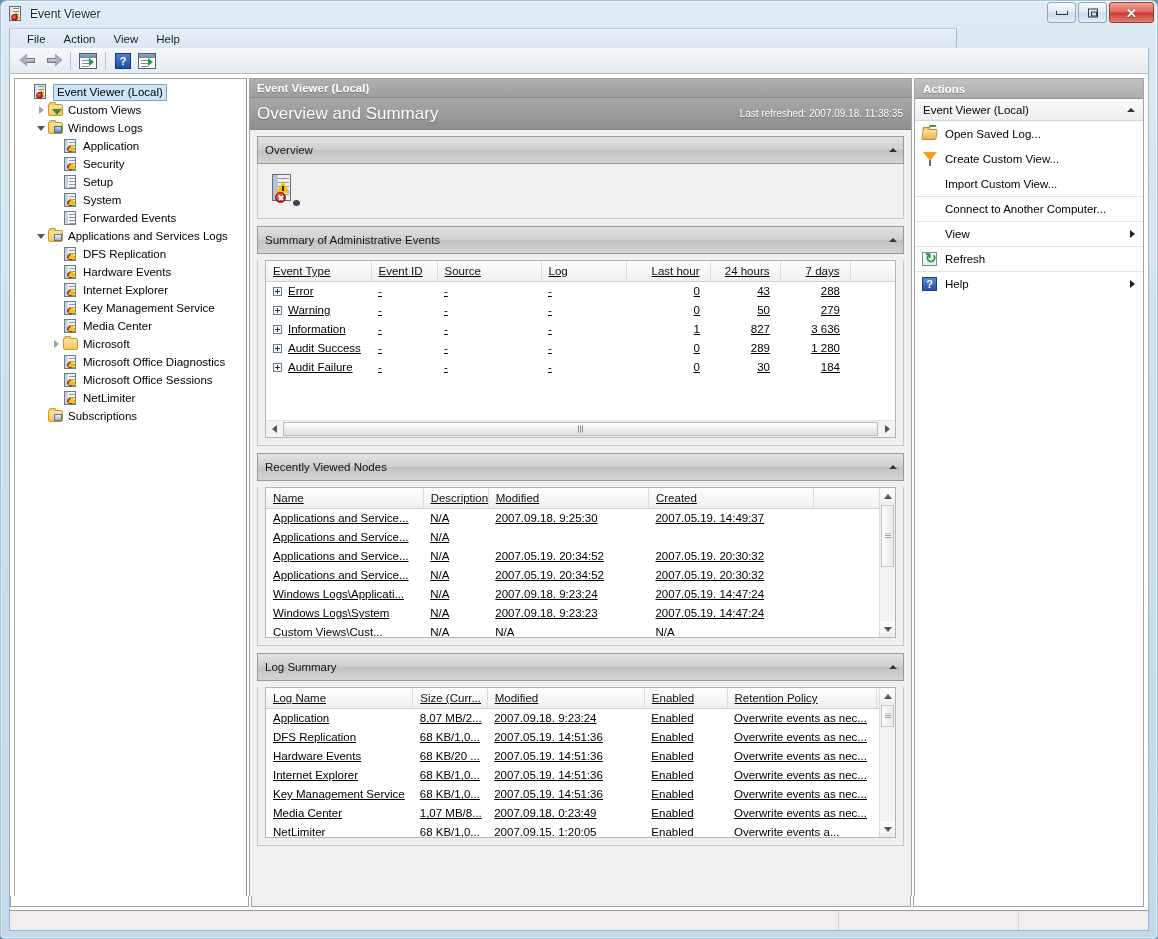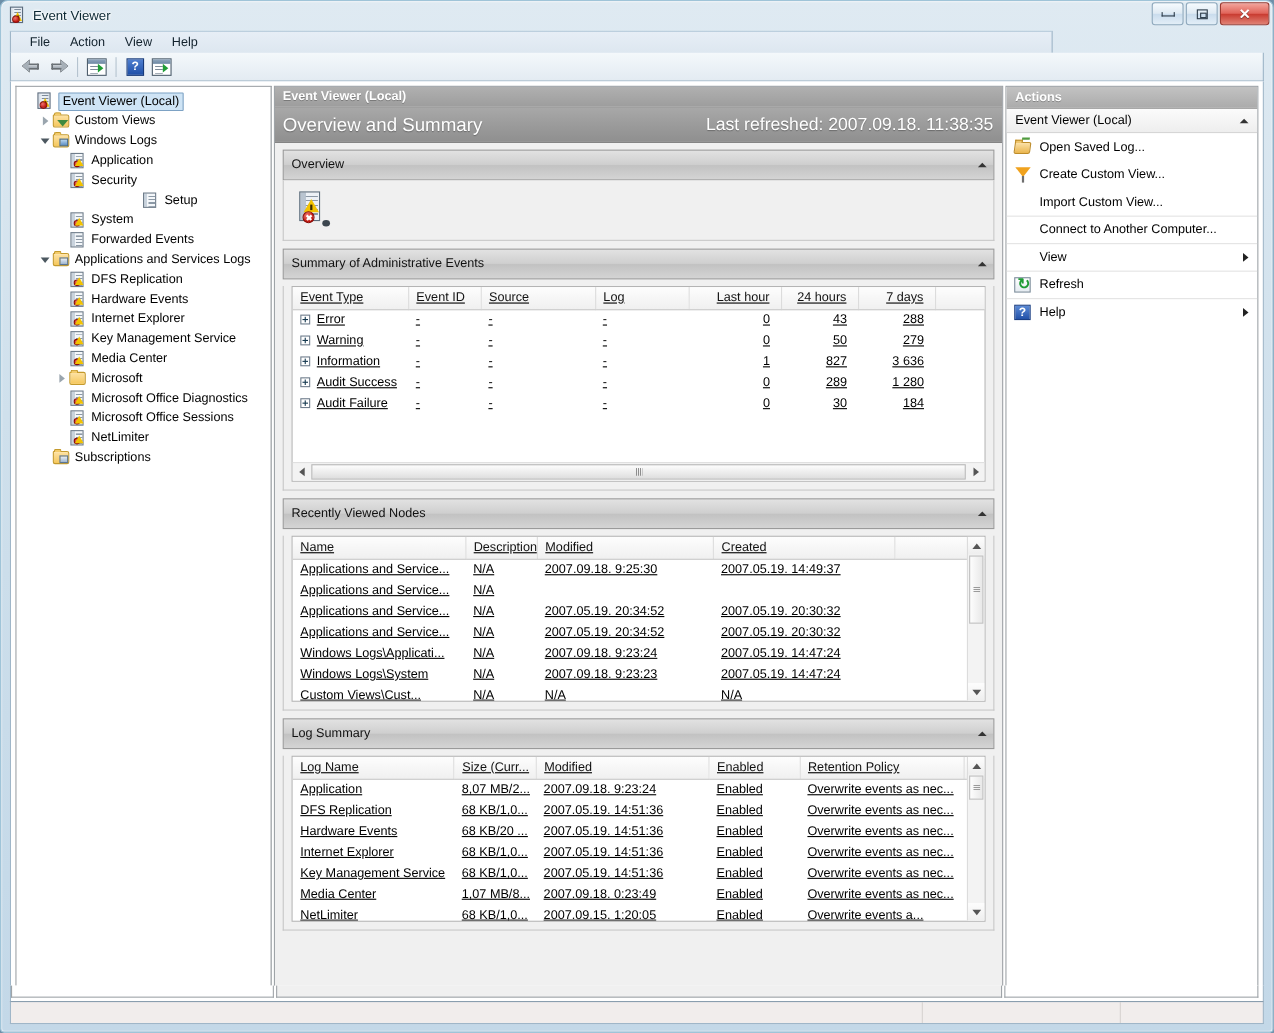--- a/index.html
+++ b/index.html
@@ -357,21 +357,21 @@
     padding: 0 8px 0 7px;
     box-sizing: border-box;
     border-bottom: 1px solid #848484;
   }
   .cp-title {
     font-size: 17px;
     color: #fff;
     text-shadow: 0 1px 1px rgba(0,0,0,0.3);
   }
   .cp-refresh {
-    font-size: 16px;
+    font-size: 10px;
     color: #fff;
     text-shadow: 0 1px 1px rgba(0,0,0,0.3);
   }
   .cp-body {
     flex: 1;
     overflow: hidden;
     padding: 6px 7px 0 7px;
     box-sizing: border-box;
     background: #f0f0f0;
   }
@@ -797,21 +797,21 @@
           </div>
           <div class="tree-row" style="padding-left: 34px;">
             <span class="twisty"></span>
             <span class="ticon">
               <span class="ic-log warn">
                 <span class="reddot"></span>
               </span>
             </span>
             <span class="tlabel">Security</span>
           </div>
-          <div class="tree-row" style="padding-left: 34px; justify-content: center;">
+          <div class="tree-row" style="padding-left: 34px;">
             <span class="twisty"></span>
             <span class="ticon">
               <span class="ic-log plain"></span>
             </span>
             <span class="tlabel">Setup</span>
           </div>
           <div class="tree-row" style="padding-left: 34px;">
             <span class="twisty"></span>
             <span class="ticon">
               <span class="ic-log warn">

